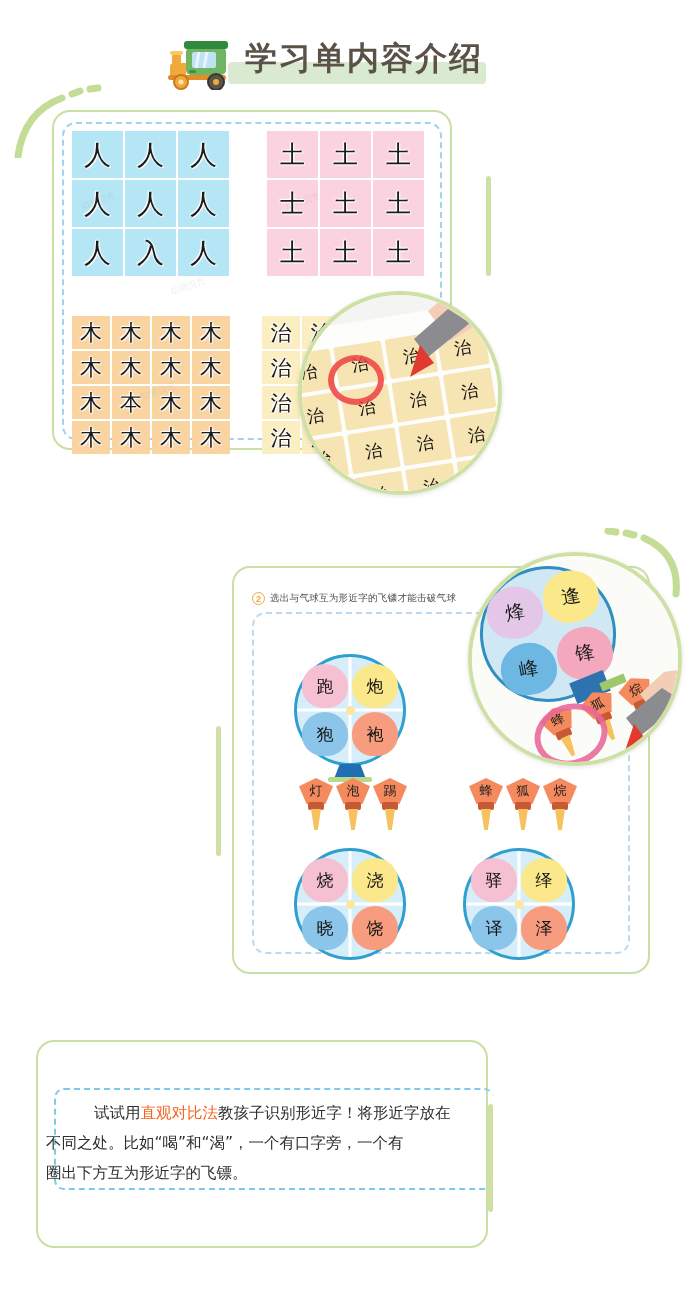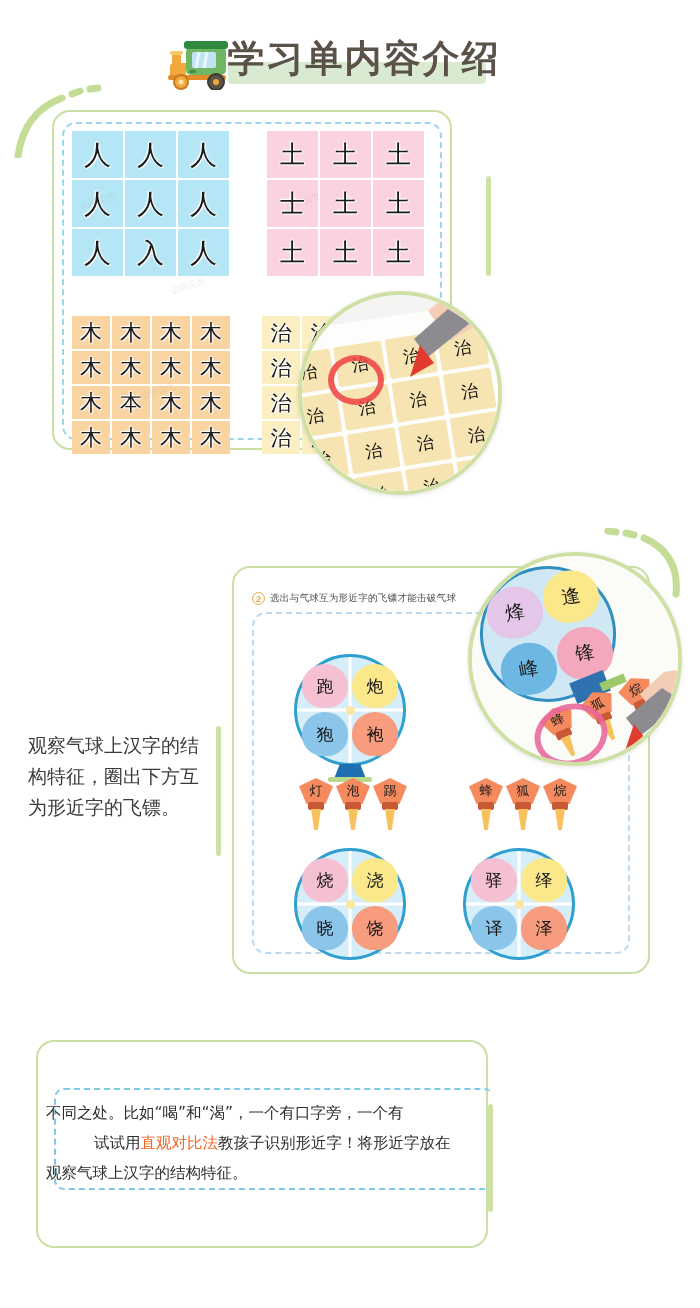--- a/index.html
+++ b/index.html
@@ -10,21 +10,21 @@
     overflow: hidden;
   }
   #page { position: relative; width: 700px; height: 1308px; background:#fff; }
 
   
   .header { position:absolute; left:0; top:24px; width:700px; height:70px; }
   .hdr-inner { position:relative; width:100%; height:100%;
                display:flex; align-items:center; justify-content:center; }
   .hdr-highlight { position:absolute; left:228px; top:38px; width:258px; height:22px;
                    background:#d9ead0; border-radius:4px; }
-  .hdr-title { position:relative; font-size:37px; font-weight:bold; color:#5a5248;
+  .hdr-title { position:relative; font-size:32px; font-weight:bold; color:#5a5248;
                letter-spacing:2px; margin-left:28px; z-index:3;
                font-family:"DejaVu Sans","Liberation Sans",sans-serif; }
   
   .train { position:absolute; left:160px; top:8px; width:82px; height:58px; z-index:4; }
 
   
   .blk1-card { position:absolute; left:52px; top:110px; width:400px; height:340px;
                background:#fff; border:2.5px solid #c9dfa3; border-radius:18px; }
   .blk1-dash { position:absolute; left:62px; top:122px; width:380px; height:318px;
                border:2px dashed #9fd4ef; border-radius:14px; }
@@ -493,31 +493,27 @@
   <div class="redring" style="left:62px; top:148px; width:74px; height:62px;
        border-color:#e8669a; transform:rotate(-18deg);"></div>
   <svg style="position:absolute; left:120px; top:112px; width:110px; height:110px;" viewBox="0 0 110 110">
     <path d="M72 4 q24 -6 32 12 q6 14 -8 22 l-28 16 l-20 -28 z" fill="#f3cdb6"></path>
     <path d="M70 20 l22 14 l-44 34 l-14 -18 z" fill="#8c8c90"></path>
     <path d="M42 56 l14 18 l-24 12 z" fill="#e23a2e"></path>
   </svg>
 </div>
 
 <div class="vbar" style="left:216px; top:726px; height:130px;"></div>
-<div class="callout c2">
-  <div class="co-dot"></div>
-  <span>观察气球上汉字的结构特征，圈出下方互为形近字的飞镖。</span>
-</div>
 
 <div class="blk3-card"></div>
 <div class="blk3-dash"></div>
 
 <div class="blk3-text">
-  <div style="white-space:nowrap; margin-left:-20px;">不同之处。比如“喝”和“渴”，一个有口字旁，一个有</div>
   <div style="white-space:nowrap;">
     <span style="display:inline-block;width:28px;"></span><span>试试用</span><span class="accent">直观对比法</span><span>教孩子识别形近字！将形近字放在</span>
   </div>
-  <div style="white-space:nowrap; margin-left:-20px;">观察气球上汉字的结构特征。</div>
+  <div style="white-space:nowrap; margin-left:-20px;">不同之处。比如“喝”和“渴”，一个有口字旁，一个有</div>
+  <div style="white-space:nowrap; margin-left:-20px;">圈出下方互为形近字的飞镖。</div>
 </div>
 
 <div class="vbar" style="left:488px; top:1104px; height:108px;"></div>
 
 </div>
 
 </body></html>

